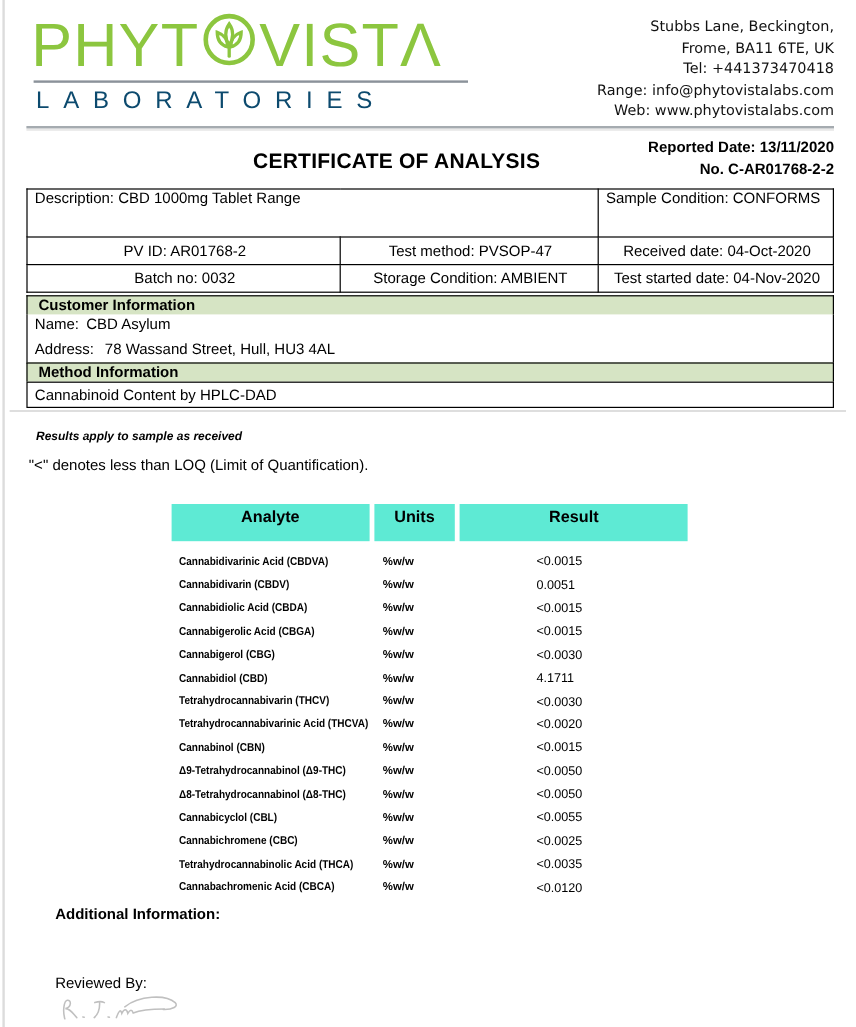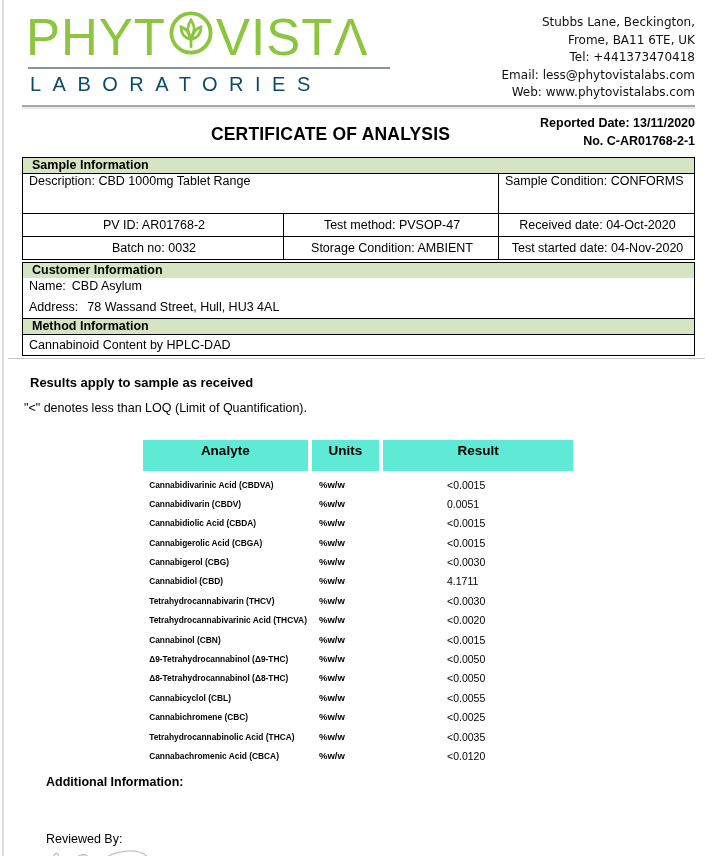--- a/index.html
+++ b/index.html
@@ -39,32 +39,32 @@
   .cust-box { border:1.5px solid #000; border-top:none; border-bottom:none; font-size:12.5px; padding:1px 6px 4px 6px; }
   .cust-line1 { margin-bottom:7px; }
   .cust-label { display:inline-block; }
   .cust-val-name { margin-left:6px; }
   .cust-val-addr { margin-left:9px; }
   .meth-box { border:1.5px solid #000; border-top:1.5px solid #000; font-size:12.5px; padding:3px 6px 3px 6px; }
   .meth-bar { border:1.5px solid #000; border-bottom:none; }
   .faint-rule { height:1px; background:#c9c9c9; margin:2px -10px 0 -14px; }
 
   
-  .note1 { margin:16px 0 0 8px; font-size:13px; font-weight:bold; }
+  .note1 { margin:16px 0 0 8px; font-size:10px; font-weight:bold; font-style:italic; }
   .note2 { margin:11px 0 0 2px; font-size:12.5px; }
 
   
   .res-table { margin:25px 0 0 121px; width:430px; }
   .res-head { display:flex; }
   .res-head .hc { background:#5eead4; height:31px; padding-top:3px; text-align:center; font-weight:bold; font-size:13.5px; }
   .res-head .h1 { width:170px; margin-right:4px; }
   .res-head .h2 { width:70px; margin-right:4px; }
   .res-head .h3 { width:196px; }
   .res-body { margin-top:8px; }
-  .res-row { display:flex; height:19.4px; align-items:flex-start; }
+  .res-row { display:flex; height:19.4px; align-items:center; }
   .res-row .a { width:174px; font-size:9.5px; font-weight:bold; padding-left:7px; white-space:nowrap; transform:scaleX(0.88); transform-origin:left center; }
   .res-row .u { width:74px; font-size:9.5px; font-weight:bold; padding-left:2px; }
   .res-row .r { font-size:10.5px; padding-left:56px; }
 
   
   .addl { margin:6px 0 0 24px; font-size:12.5px; font-weight:bold; }
   .reviewed { margin:43px 0 0 24px; font-size:12.5px; }
   .sig { margin:1px 0 0 24px; height:27px; }
 </style>
 </head>
@@ -95,36 +95,35 @@
           <span>VIST</span>
           <span>Λ</span>
         </div>
         <div class="logo-divider"></div>
         <div class="logo-sub">LABORATORIES</div>
       </div>
       <div class="contact">
         <div>Stubbs Lane, Beckington,</div>
         <div>Frome, BA11 6TE, UK</div>
         <div>Tel: +441373470418</div>
-        <div>Email: less@phytovistalabs.com</div>
+        <div>Range: info@phytovistalabs.com</div>
         <div>Web: www.phytovistalabs.com</div>
       </div>
     </div>
 
     <div class="main-rule"></div>
 
     <div class="meta-band">
       <div class="coa-title">CERTIFICATE OF ANALYSIS</div>
       <div class="meta">
         <div>Reported Date: 13/11/2020</div>
-        <div>No. C-AR01768-2-1</div>
-      </div>
-    </div>
-
-    <div class="sec-bar nb">Sample Information</div>
+        <div>No. C-AR01768-2-2</div>
+      </div>
+    </div>
+
     <table class="info-table">
       <colgroup>
           <col style="width:261px">
           <col style="width:215px">
           <col>
         </colgroup>
       <tbody>
           <tr>
         <td colspan="2" class="desc-cell">Description: CBD 1000mg Tablet Range</td>
         <td class="cond-cell">Sample Condition: CONFORMS</td>

